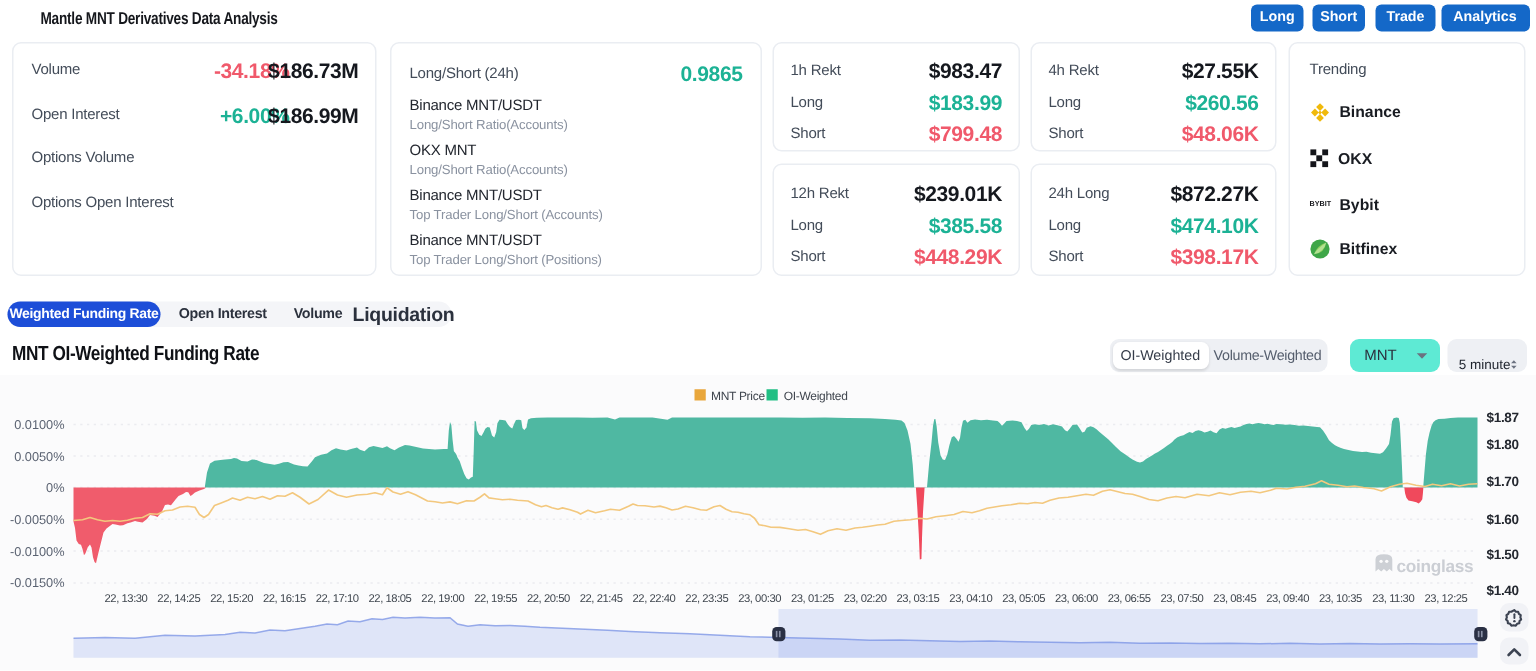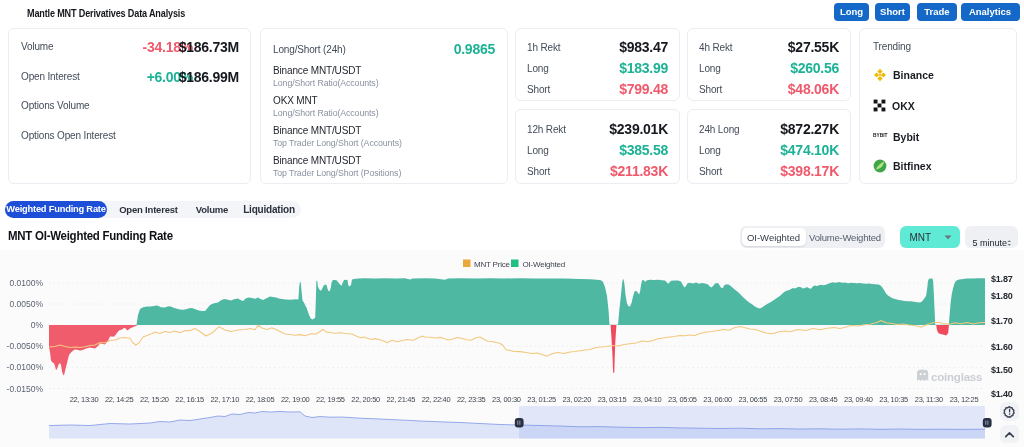--- a/index.html
+++ b/index.html
@@ -175,21 +175,21 @@
 <div class="row" style="left:527px;top:121px;width:141px">
     <span class="lbl">12h Rekt</span>
     <span class="val">$239.01K</span>
   </div>
 <div class="row" style="left:527px;top:142px;width:141px">
     <span class="lbl">Long</span>
     <span class="val grn">$385.58</span>
   </div>
 <div class="row" style="left:527px;top:163px;width:141px">
     <span class="lbl">Short</span>
-    <span class="val red">$211.83K</span>
+    <span class="val red">$448.29K</span>
   </div>
 
 <div class="card" style="left:687px;top:109px;width:164px;height:75px"></div>
 <div class="row" style="left:699px;top:121px;width:140px">
     <span class="lbl">24h Long</span>
     <span class="val">$872.27K</span>
   </div>
 <div class="row" style="left:699px;top:142px;width:140px">
     <span class="lbl">Long</span>
     <span class="val grn">$474.10K</span>
@@ -237,21 +237,21 @@
 <path d="M3 10.5 Q10 10 11.2 2.6 Q5.2 4.4 3 10.5 Z" fill="#8bd05a"></path>
 <path d="M3 10.5 Q9.5 9.2 11.2 2.6 Q4 7.5 3 10.5 Z" fill="#fff" opacity="0.35"></path>
     </svg>
     <span style="font-size:10.5px;font-weight:700;color:#191c22">Bitfinex</span>
   </div>
 
 <div class="abs" style="left:5px;top:201px;width:296px;height:16.5px;background:#f4f5f8;border-radius:9px"></div>
 <div class="abs" style="left:5px;top:201px;width:102px;height:16.5px;background:#1d4ed8;border-radius:9px;color:#fff;font-size:9.3px;font-weight:700;white-space:nowrap;letter-spacing:-0.2px;display:flex;align-items:center;justify-content:center">Weighted Funding Rate</div>
 <div class="abs" style="left:114px;top:201px;width:69px;height:16.5px;color:#2b313d;font-size:9.5px;font-weight:600;white-space:nowrap;letter-spacing:-0.2px;display:flex;align-items:center;justify-content:center">Open Interest</div>
 <div class="abs" style="left:190px;top:201px;width:44px;height:16.5px;color:#2b313d;font-size:9.5px;font-weight:600;white-space:nowrap;letter-spacing:-0.2px;display:flex;align-items:center;justify-content:center">Volume</div>
-<div class="abs" style="left:240px;top:201px;width:58px;height:16.5px;color:#2b313d;font-size:10px;font-weight:600;white-space:nowrap;letter-spacing:-0.2px;display:flex;align-items:center;justify-content:center">Liquidation</div>
+<div class="abs" style="left:240px;top:201px;width:58px;height:16.5px;color:#2b313d;font-size:13px;font-weight:600;white-space:nowrap;letter-spacing:-0.2px;display:flex;align-items:center;justify-content:center">Liquidation</div>
 
 <div class="abs" style="left:8px;top:227.5px;font-size:13.5px;font-weight:800;color:#0f1116;letter-spacing:-0.3px;transform:scaleX(0.85);transform-origin:left center;white-space:nowrap">MNT OI-Weighted Funding Rate</div>
 <div class="abs" style="left:739.5px;top:226px;width:145px;height:22px;background:#eef0f4;border-radius:6px"></div>
 <div class="abs" style="left:741.5px;top:228px;width:64px;height:18px;background:#fff;border-radius:5px;box-shadow:0 1px 2px rgba(0,0,0,0.12);color:#353c49;font-size:9.5px;font-weight:500;white-space:nowrap;display:flex;align-items:center;justify-content:center">OI-Weighted</div>
 <div class="abs" style="left:806px;top:226px;width:78px;height:22px;color:#555e6d;font-size:9.5px;font-weight:500;white-space:nowrap;letter-spacing:-0.2px;display:flex;align-items:center;justify-content:center">Volume-Weighted</div>
 <div class="abs" style="left:899.5px;top:226px;width:60px;height:22px;background:#5eead4;border-radius:6px;display:flex;align-items:center;justify-content:space-between;padding:0 8px 0 10px">
     <span style="font-size:10px;font-weight:500;color:#2b313d">MNT</span>
     <svg width="8" height="5" viewBox="0 0 8 5">
       <path d="M0.5 0.5 L4 4.2 L7.5 0.5 Z" fill="#6b7280"></path>
     </svg>

